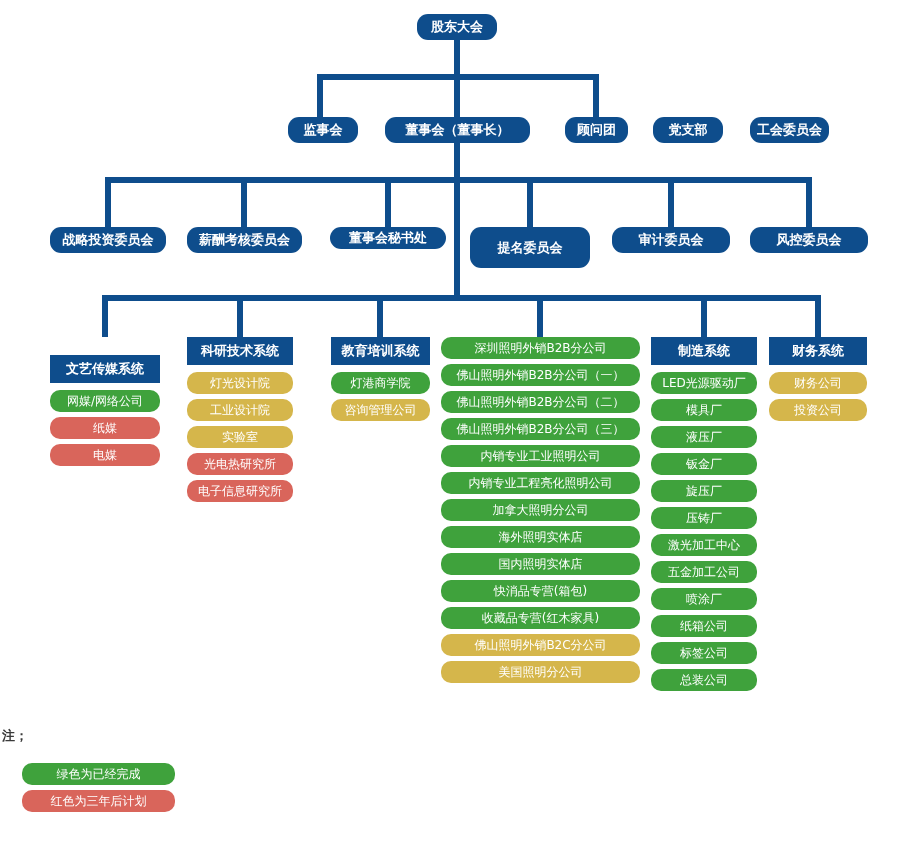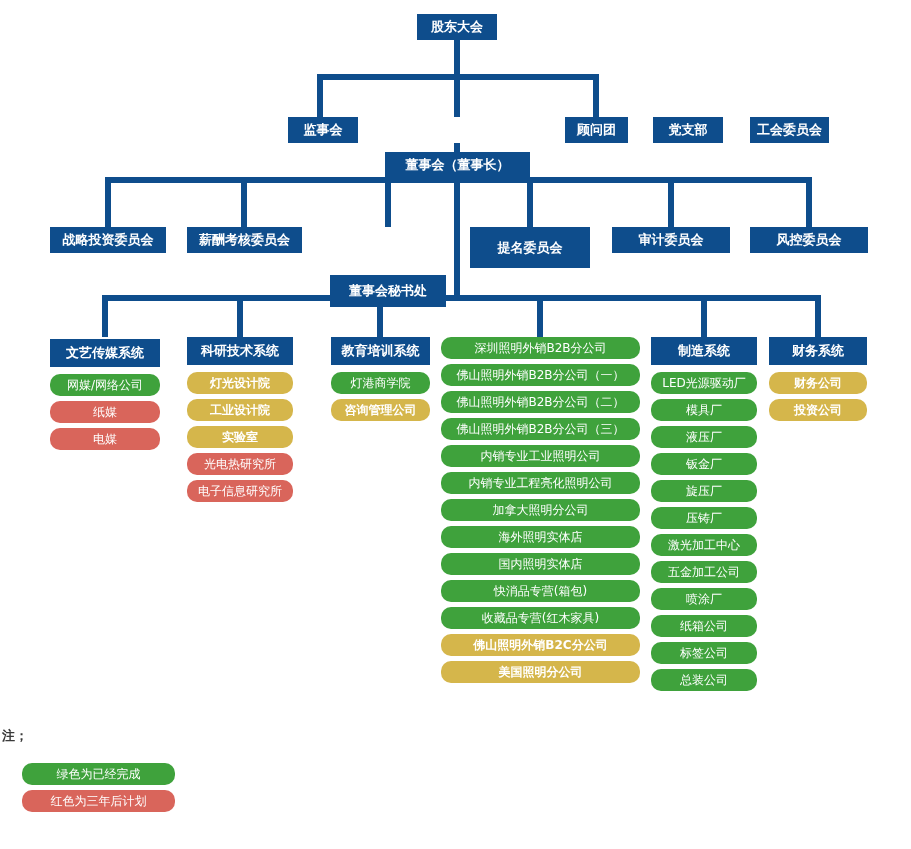--- a/index.html
+++ b/index.html
@@ -11,23 +11,23 @@
   html,body { margin:0; padding:0; background:#ffffff; }
   .canvas {
     position:relative; width:911px; height:849px; background:#ffffff;
     font-family:"DejaVu Sans","Liberation Sans",sans-serif; overflow:hidden;
   }
   .line { position:absolute; background:var(--blue); }
   .box {
     position:absolute; color:#ffffff; display:flex; align-items:center;
     justify-content:center; text-align:center; white-space:nowrap; box-sizing:border-box;
   }
-  .blue  { background:var(--blue); font-weight:bold; font-size:13px; }
+  .blue  { background:var(--blue); font-weight:bold; font-size:13px;border-radius:11px; }
   .green { background:var(--green); }
-  .orange{ background:var(--orange);font-weight:bold; }
+  .orange{ background:var(--orange); }
   .red   { background:var(--red); }
   .col { position:absolute; display:flex; flex-direction:column; gap:5px; }
   .col .header {
     height:28px; margin-bottom:2px; background:var(--blue); color:#fff;
     font-weight:bold; font-size:13px; display:flex; align-items:center; justify-content:center;
     white-space:nowrap;
   }
   .col .item {
     height:22px; color:#fff; font-size:12px; display:flex; align-items:center;
     justify-content:center; white-space:nowrap;border-radius:10px;
@@ -59,33 +59,33 @@
   <div class="line" style="left:102px;top:295px;width:6px;height:42px;"></div>
   <div class="line" style="left:237px;top:295px;width:6px;height:42px;"></div>
   <div class="line" style="left:377px;top:295px;width:6px;height:42px;"></div>
   <div class="line" style="left:537px;top:295px;width:6px;height:42px;"></div>
   <div class="line" style="left:701px;top:295px;width:6px;height:42px;"></div>
   <div class="line" style="left:815px;top:295px;width:6px;height:42px;"></div>
 
   <div class="box blue" style="left:417px;top:14px;width:80px;height:26px;">股东大会</div>
 
   <div class="box blue" style="left:288px;top:117px;width:70px;height:26px;">监事会</div>
-  <div class="box blue" style="left:385px;top:117px;width:145px;height:26px;margin-top:35px;">董事会（董事长）</div>
+  <div class="box blue" style="left:385px;top:117px;width:145px;height:26px;">董事会（董事长）</div>
   <div class="box blue" style="left:565px;top:117px;width:63px;height:26px;">顾问团</div>
   <div class="box blue" style="left:653px;top:117px;width:70px;height:26px;font-family:Liberation Serif, serif;">党支部</div>
   <div class="box blue" style="left:750px;top:117px;width:79px;height:26px;">工会委员会</div>
 
   <div class="box blue" style="left:50px;top:227px;width:116px;height:26px;">战略投资委员会</div>
   <div class="box blue" style="left:187px;top:227px;width:115px;height:26px;">薪酬考核委员会</div>
-  <div class="box blue" style="left:330px;top:227px;width:116px;height:32px;margin-top:48px;">董事会秘书处</div>
+  <div class="box blue" style="left:330px;top:227px;width:116px;height:22px;">董事会秘书处</div>
   <div class="box blue" style="left:470px;top:227px;width:120px;height:41px;">提名委员会</div>
   <div class="box blue" style="left:612px;top:227px;width:118px;height:26px;">审计委员会</div>
   <div class="box blue" style="left:750px;top:227px;width:118px;height:26px;">风控委员会</div>
 
-  <div class="col" style="left:50px;top:339px;width:110px;">
+  <div class="col" style="left:50px;top:355px;width:110px;">
     <div class="header">文艺传媒系统</div>
     <div class="item green">网媒/网络公司</div>
     <div class="item red">纸媒</div>
     <div class="item red">电媒</div>
   </div>
 
   <div class="col" style="left:187px;top:337px;width:106px;">
     <div class="header">科研技术系统</div>
     <div class="item orange">灯光设计院</div>
     <div class="item orange">工业设计院</div>

